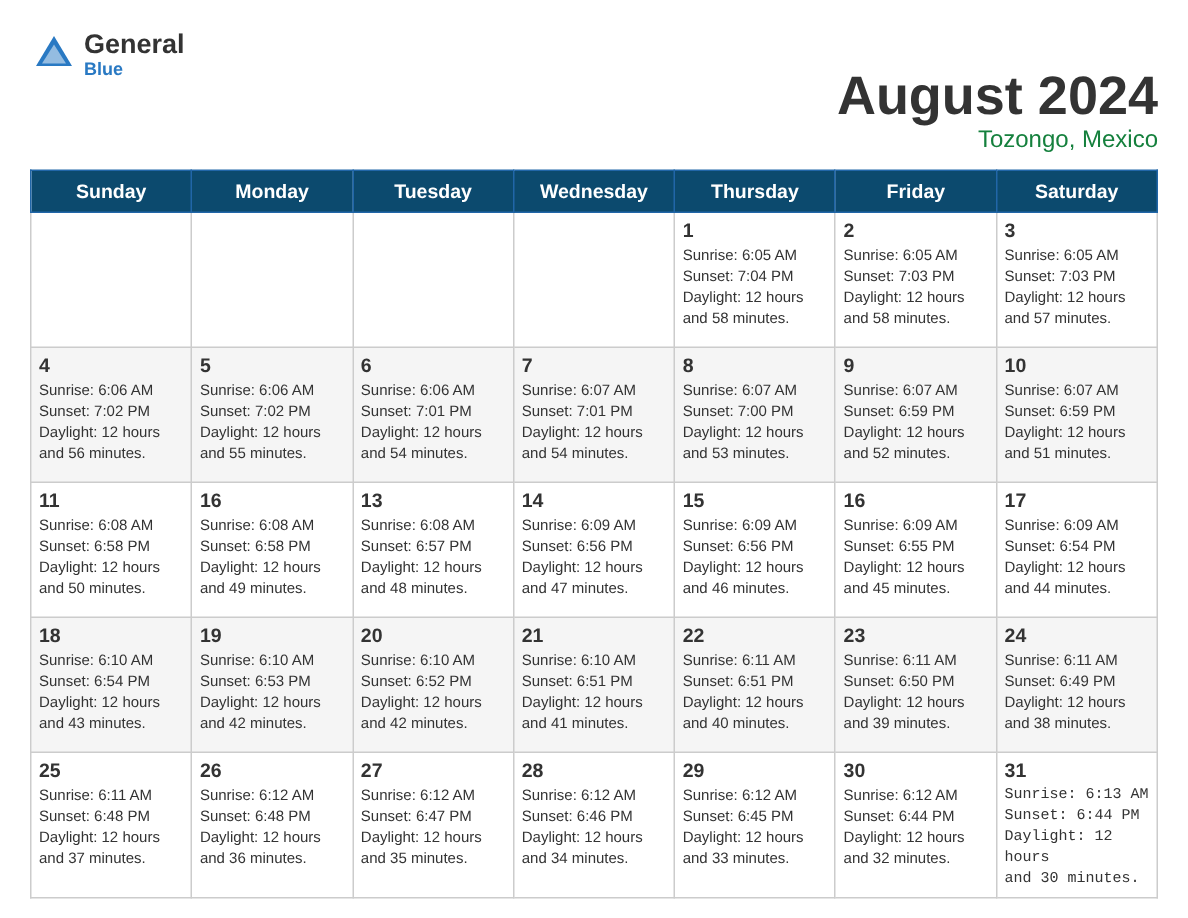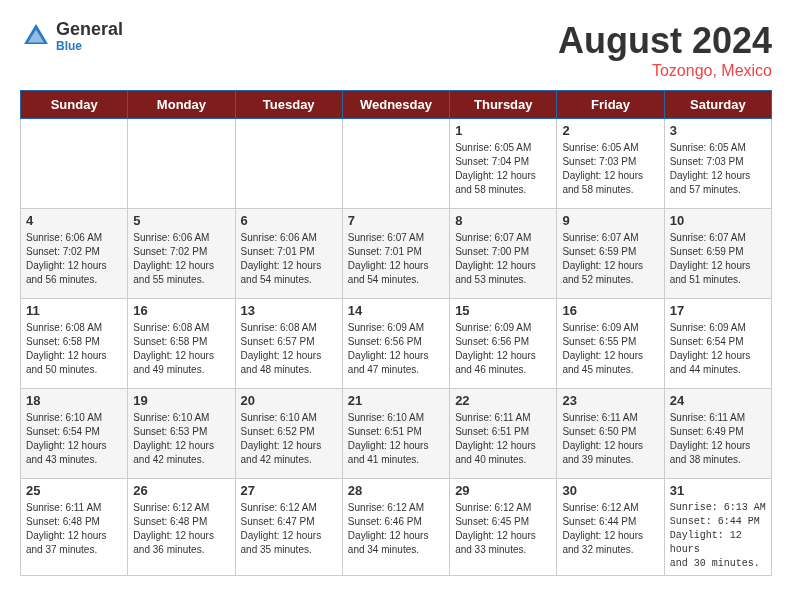--- a/index.html
+++ b/index.html
@@ -40,32 +40,33 @@
       height: 32px;
       margin-right: 4px;
     }
     .title-block {
       text-align: right;
     }
     .month-title {
       font-size: 36px;
       font-weight: bold;
       color: #333;
+      margin-top: 23px;
     }
     .location {
       font-size: 16px;
-      color: #ef4444;
+      color: #15803d;
     }
     table {
       width: 100%;
       border-collapse: collapse;
       table-layout: fixed;
     }
     thead tr th {
-      background: #7f1d1d;
+      background: #0c4a6e;
       color: #fff;
       text-align: center;
       padding: 6px 4px;
       font-size: 13px;
       font-weight: bold;
       border: 1px solid #2166a8;
     }
     tbody tr td {
       vertical-align: top;
       border: 1px solid #ccc;

